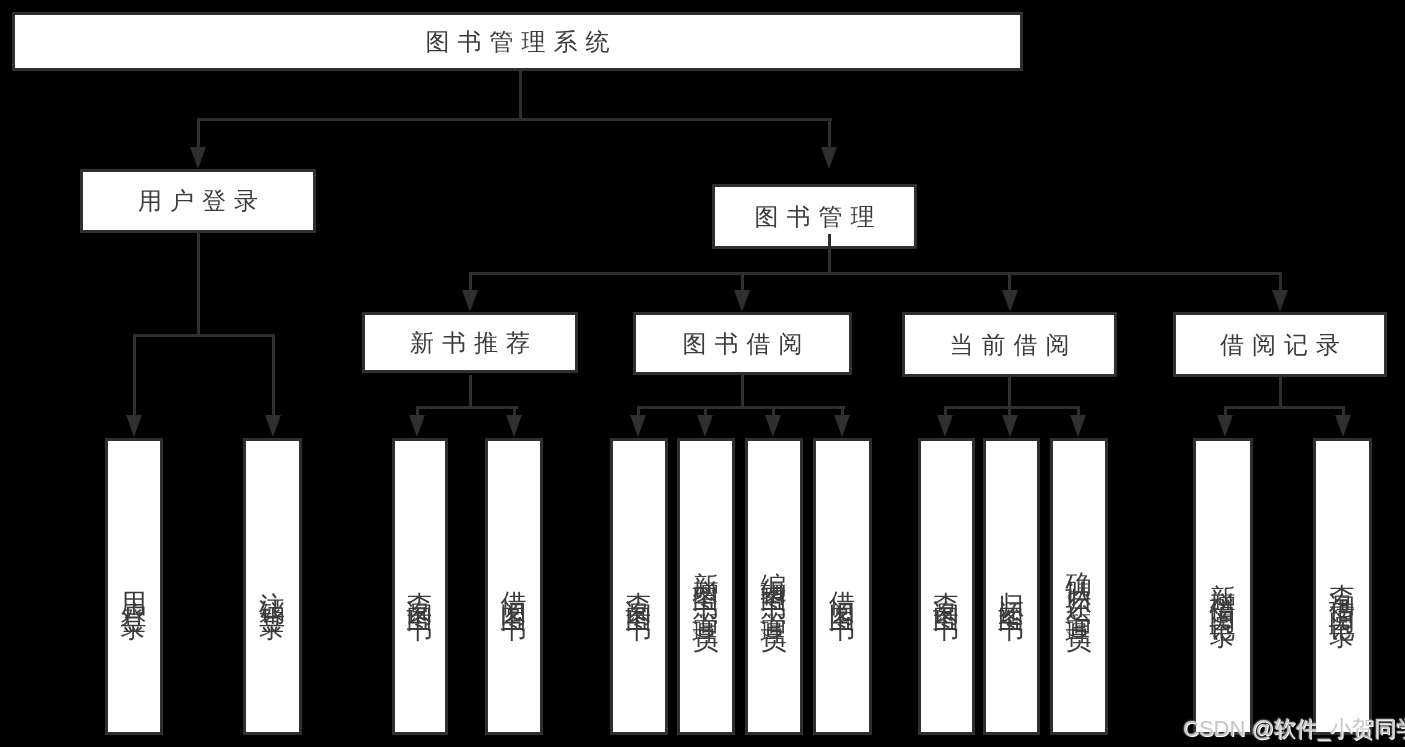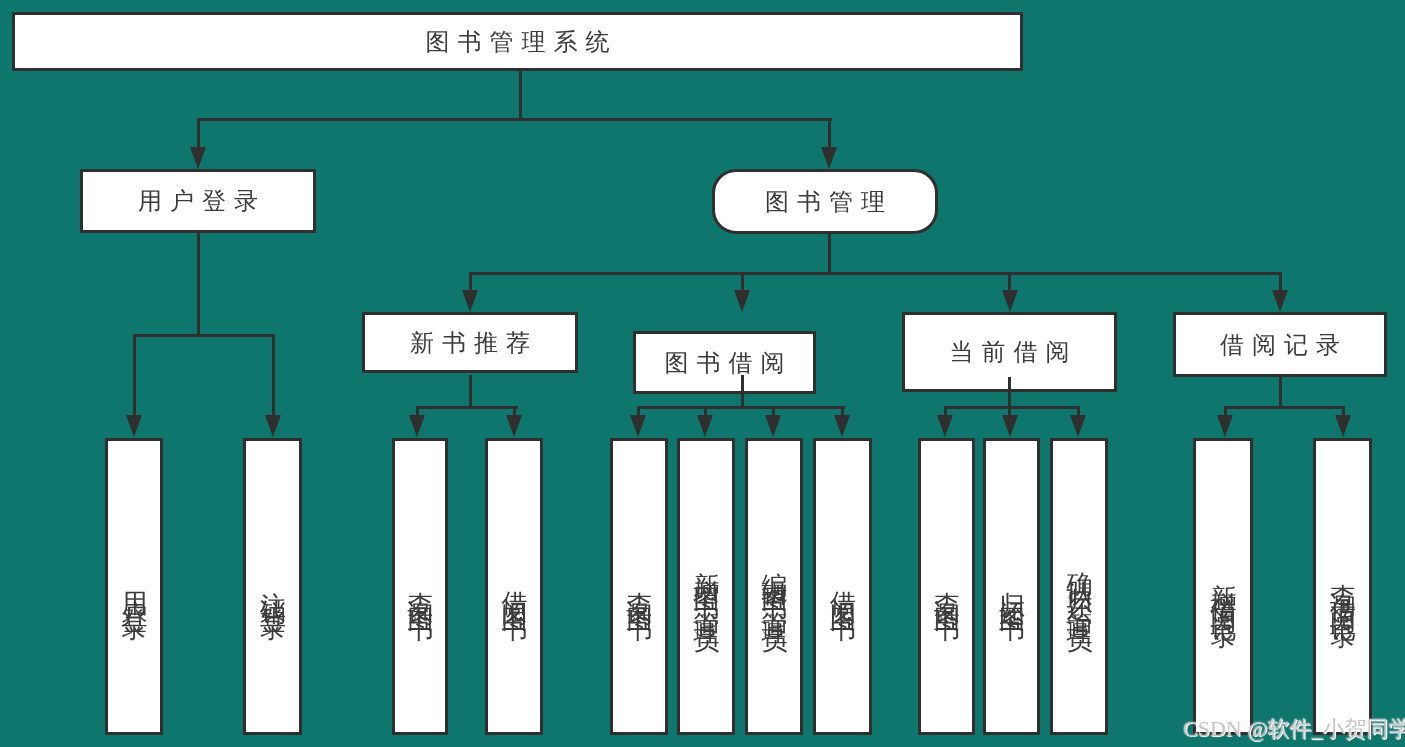--- a/index.html
+++ b/index.html
@@ -3,23 +3,22 @@
 <meta charset="utf-8">
 <style>
   html, body {
     margin: 0; padding: 0;
     background: #ffffff;
     font-family: "Liberation Sans", "DejaVu Sans", sans-serif;
   }
   #stage {
     position: relative;
     width: 1405px; height: 747px;
-    background: #0f766e;
+    background: #000000;
     overflow: hidden;
-    font-family: Liberation Serif, serif;
   }
   
   .node {
     position: absolute;
     box-sizing: border-box;
     border: 3px solid #2f2f2f;
     background: #ffffff;
     display: flex;
     align-items: center;
     justify-content: center;
@@ -68,43 +67,43 @@
   <div class="node h" style="left:12px; top:12px; width:1011px; height:59px;">图书管理系统</div>
 
   <div class="line" style="left:519px; top:71px;  width:3px;   height:47px;"></div>
   <div class="line" style="left:197px; top:118px; width:635px; height:3px;"></div>
   <div class="line" style="left:197px; top:120px; width:3px;   height:29px;"></div>
   <div class="line" style="left:828px; top:120px; width:3px;   height:29px;"></div>
   <div class="arrow" style="left:190px; top:147px;"></div>
   <div class="arrow" style="left:821px; top:147px;"></div>
 
   <div class="node h" style="left:80px;  top:169px; width:236px; height:64px;">用户登录</div>
-  <div class="node h" style="left:712px; top:169px; width:226px; height:65px;border-radius:24px;">图书管理</div>
+  <div class="node h" style="left:712px; top:184px; width:205px; height:65px;">图书管理</div>
 
   <div class="line" style="left:197px; top:233px; width:3px;   height:104px;"></div>
   <div class="line" style="left:133px; top:334px; width:142px; height:3px;"></div>
   <div class="line" style="left:133px; top:336px; width:3px;   height:80px;"></div>
   <div class="line" style="left:272px; top:336px; width:3px;   height:80px;"></div>
   <div class="arrow" style="left:126px; top:415px;"></div>
   <div class="arrow" style="left:265px; top:415px;"></div>
 
   <div class="line" style="left:828px;  top:234px; width:3px;   height:40px;"></div>
   <div class="line" style="left:469px;  top:272px; width:813px; height:3px;"></div>
   <div class="line" style="left:469px;  top:274px; width:3px;   height:18px;"></div>
   <div class="line" style="left:741px;  top:274px; width:3px;   height:18px;"></div>
   <div class="line" style="left:1008px; top:274px; width:3px;   height:18px;"></div>
   <div class="line" style="left:1279px; top:274px; width:3px;   height:18px;"></div>
   <div class="arrow" style="left:462px;  top:290px;"></div>
   <div class="arrow" style="left:734px;  top:290px;"></div>
   <div class="arrow" style="left:1002px; top:290px;"></div>
   <div class="arrow" style="left:1272px; top:290px;"></div>
 
   <div class="node h" style="left:362px;  top:312px; width:216px; height:61px;">新书推荐</div>
-  <div class="node h" style="left:633px;  top:312px; width:183px; height:63px;margin-top:19px;">图书借阅</div>
-  <div class="node h" style="left:902px;  top:312px; width:215px; height:80px;">当前借阅</div>
+  <div class="node h" style="left:633px;  top:312px; width:219px; height:63px;">图书借阅</div>
+  <div class="node h" style="left:902px;  top:312px; width:215px; height:65px;">当前借阅</div>
   <div class="node h" style="left:1173px; top:312px; width:214px; height:65px;">借阅记录</div>
 
   <div class="line" style="left:469px; top:375px; width:3px;   height:33px;"></div>
   <div class="line" style="left:416px; top:406px; width:102px; height:3px;"></div>
   <div class="line" style="left:416px; top:408px; width:3px;   height:9px;"></div>
   <div class="line" style="left:513px; top:408px; width:3px;   height:9px;"></div>
   <div class="arrow" style="left:409px; top:415px;"></div>
   <div class="arrow" style="left:506px; top:415px;"></div>
 
   <div class="line" style="left:741px; top:375px; width:3px;   height:33px;"></div>

